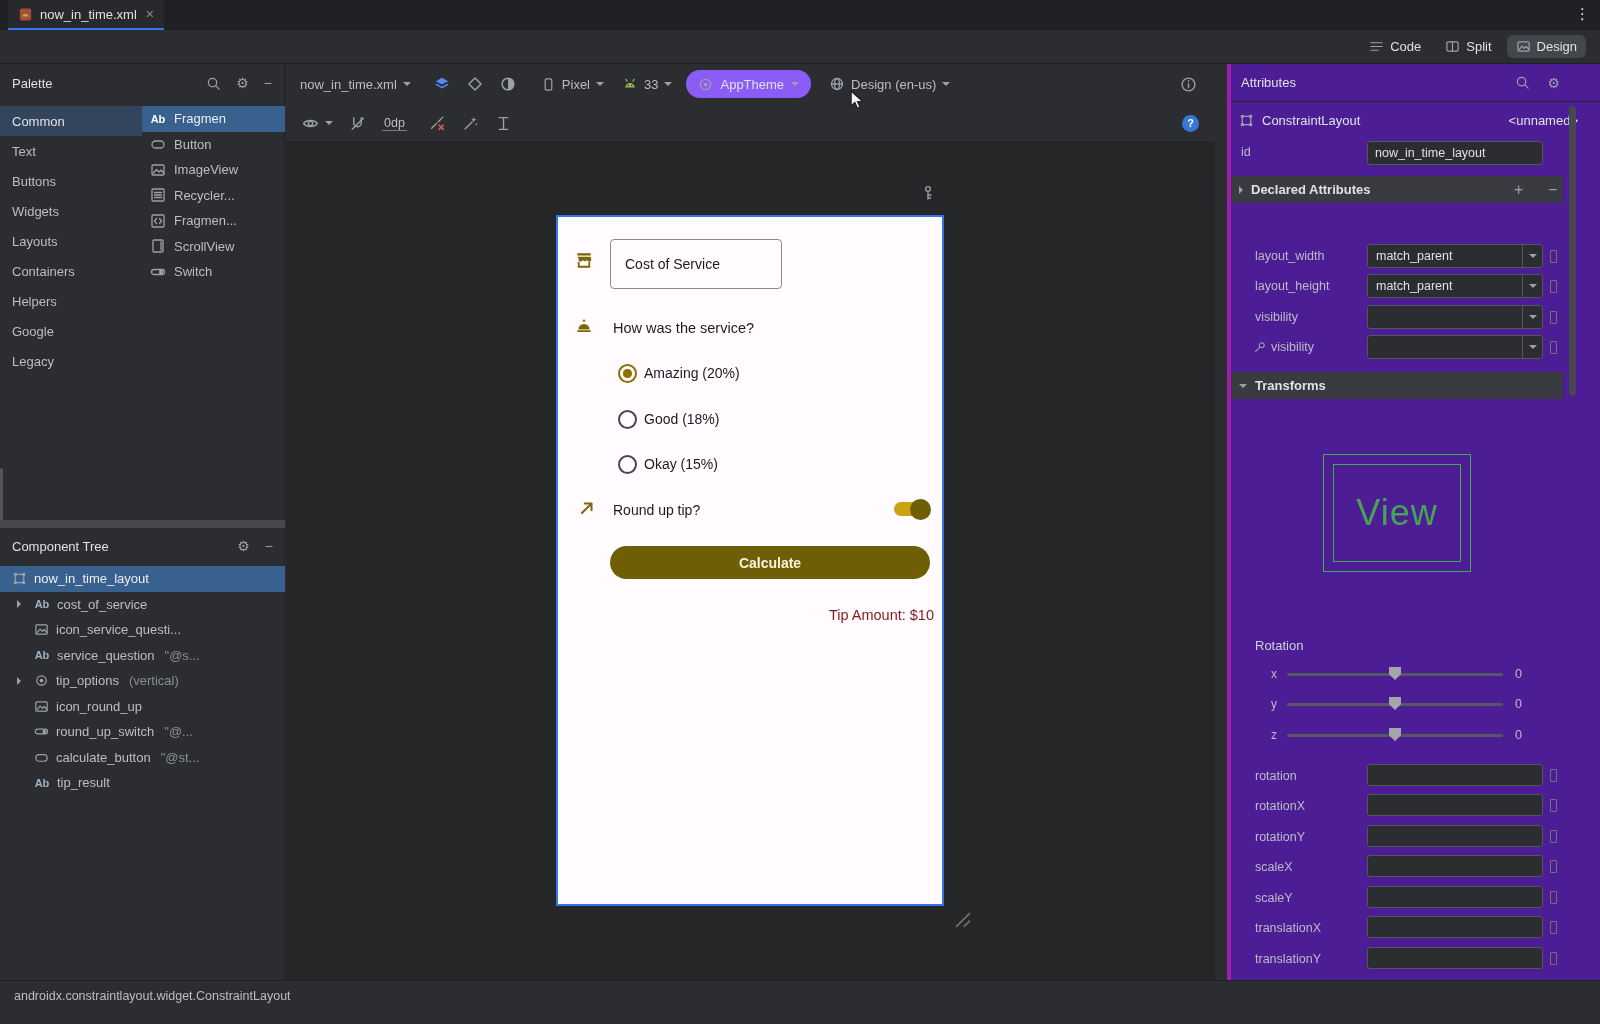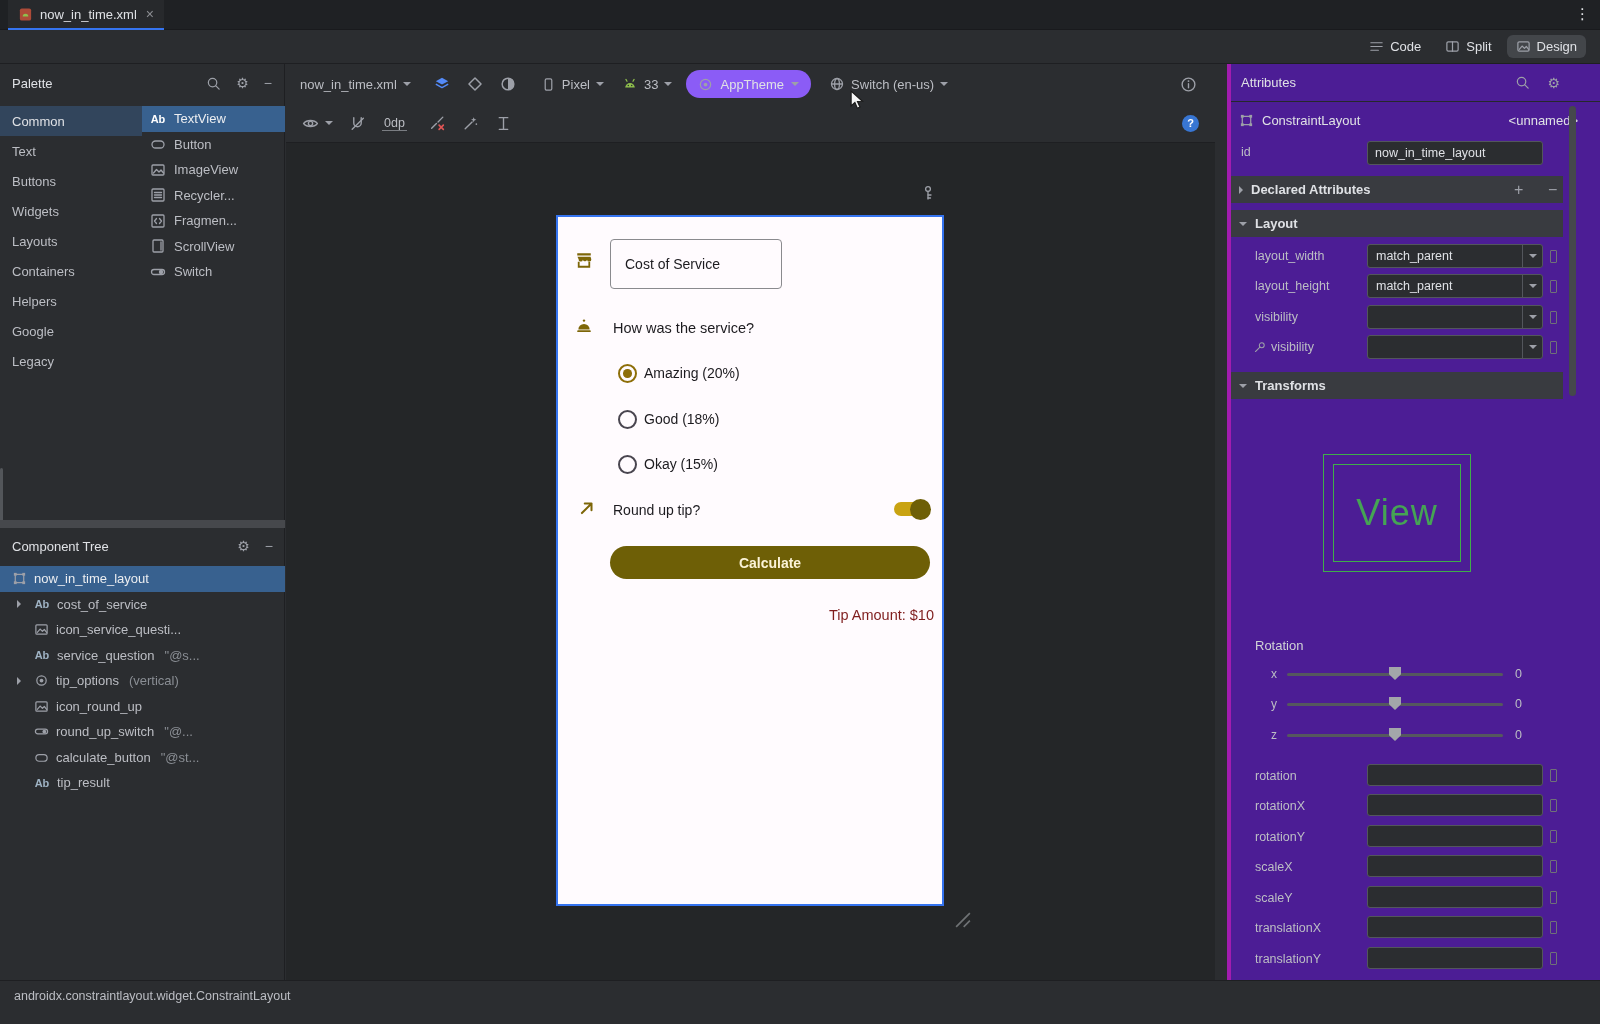--- a/index.html
+++ b/index.html
@@ -172,21 +172,21 @@
     <div class="cat">Widgets</div>
     <div class="cat">Layouts</div>
     <div class="cat">Containers</div>
     <div class="cat">Helpers</div>
     <div class="cat">Google</div>
     <div class="cat">Legacy</div>
   </div>
   <div class="pitems">
     <div class="pitem sel">
       <span class="abglyph">Ab</span>
-      <span>TextView</span>
+      <span>Fragmen</span>
     </div>
     <div class="pitem">
       <span>
           <svg class="ic" width="16" height="16" viewBox="0 0 16 16">
             <rect x="2" y="5" width="12" height="7" rx="3.5"></rect>
           </svg>
         </span>
       <span>Button</span>
     </div>
     <div class="pitem">
@@ -381,21 +381,21 @@
     <span class="car-d"></span>
   </div>
   <div class="tgroup" style="margin-left:18px">
     <span>
         <svg class="ic" width="16" height="16" viewBox="0 0 16 16">
           <circle cx="8" cy="8" r="5.5"></circle>
           <ellipse cx="8" cy="8" rx="2.4" ry="5.5"></ellipse>
           <line x1="2.5" y1="8" x2="13.5" y2="8"></line>
         </svg>
       </span>
-    <span>Switch (en-us)</span>
+    <span>Design (en-us)</span>
     <span class="car-d"></span>
   </div>
   <div class="sp"></div>
   <span style="margin-right:18px">
       <svg class="ic" width="17" height="17" viewBox="0 0 16 16">
         <circle cx="8" cy="8" r="6"></circle>
         <line x1="8" y1="7.3" x2="8" y2="11"></line>
         <circle cx="8" cy="4.8" r=".9" fill="#9da0a8" stroke="none"></circle>
       </svg>
     </span>
@@ -534,24 +534,20 @@
     <input class="inp" style="top: 1px;" value="now_in_time_layout">
   </div>
 
   <div class="band" style="top:112px">
     <span class="car-r"></span>
     <span>Declared Attributes</span>
     <span class="bp">+</span>
     <span class="bm">−</span>
   </div>
 
-  <div class="band" style="top:146px">
-    <span class="car-d"></span>
-    <span>Layout</span>
-  </div>
 
   <div class="arow" style="top:180px">
     <span class="alabel">layout_width</span>
     <div class="dd">
       <span class="ddtext">match_parent</span>
       <span class="ddbtn">
           <span class="car-d"></span>
         </span>
     </div>
     <span class="flag" style="top:6px"></span>

